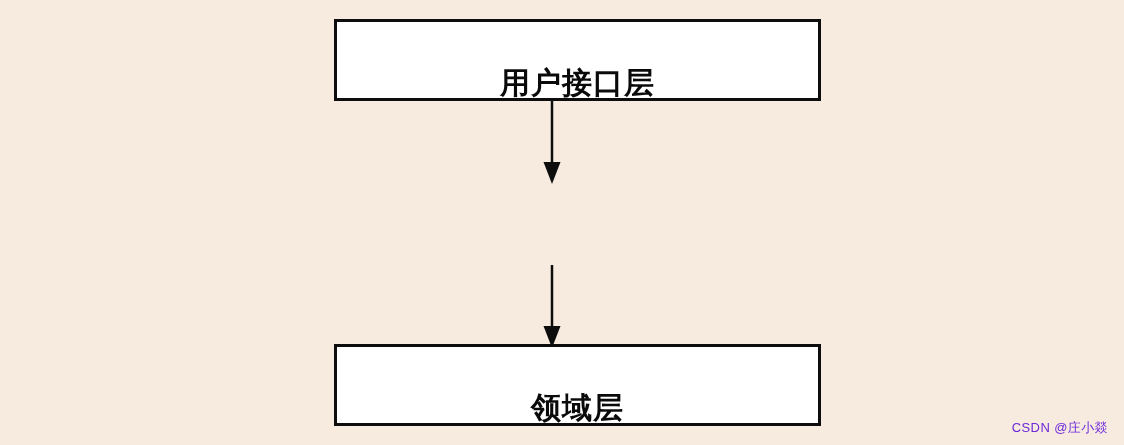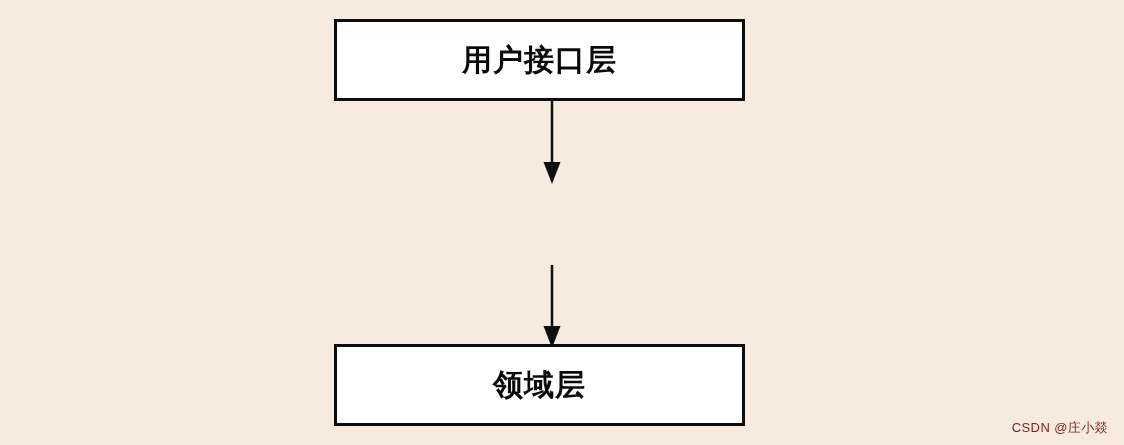--- a/index.html
+++ b/index.html
@@ -18,27 +18,27 @@
     position: relative;
     width: 1124px;
     height: 445px;
     background: #f7ebe0;
   }
 
   
   .layer-box {
     position: absolute;
     left: 334px;
-    width: 411px;
+    width: 487px;
     height: 82px;
     box-sizing: border-box;
     background: #ffffff;
     border: 3px solid #0d0d0d;
     display: flex;
-    align-items: center;
+    align-items: flex-end;
     justify-content: center;
   }
   .layer-label {
     font-size: 30px;
     font-weight: bold;
     color: #0a0a0a;
     letter-spacing: 1px;
     line-height: 1;
     white-space: nowrap;
     user-select: none;
@@ -57,21 +57,21 @@
   }
   #connector-arrow-0 { top: 100px; height: 84px; }
   #connector-arrow-1 { top: 265px; height: 83px; }
 
   
   #watermark {
     position: absolute;
     right: 16px;
     bottom: 8px;
     font-size: 13px;
-    color: #7f1d1d;
+    color: #6d28d9;
     letter-spacing: 0.4px;
     white-space: nowrap;
     user-select: none;
   }
 </style>
 </head>
 <body>
 
 <div id="diagram-canvas">
 

